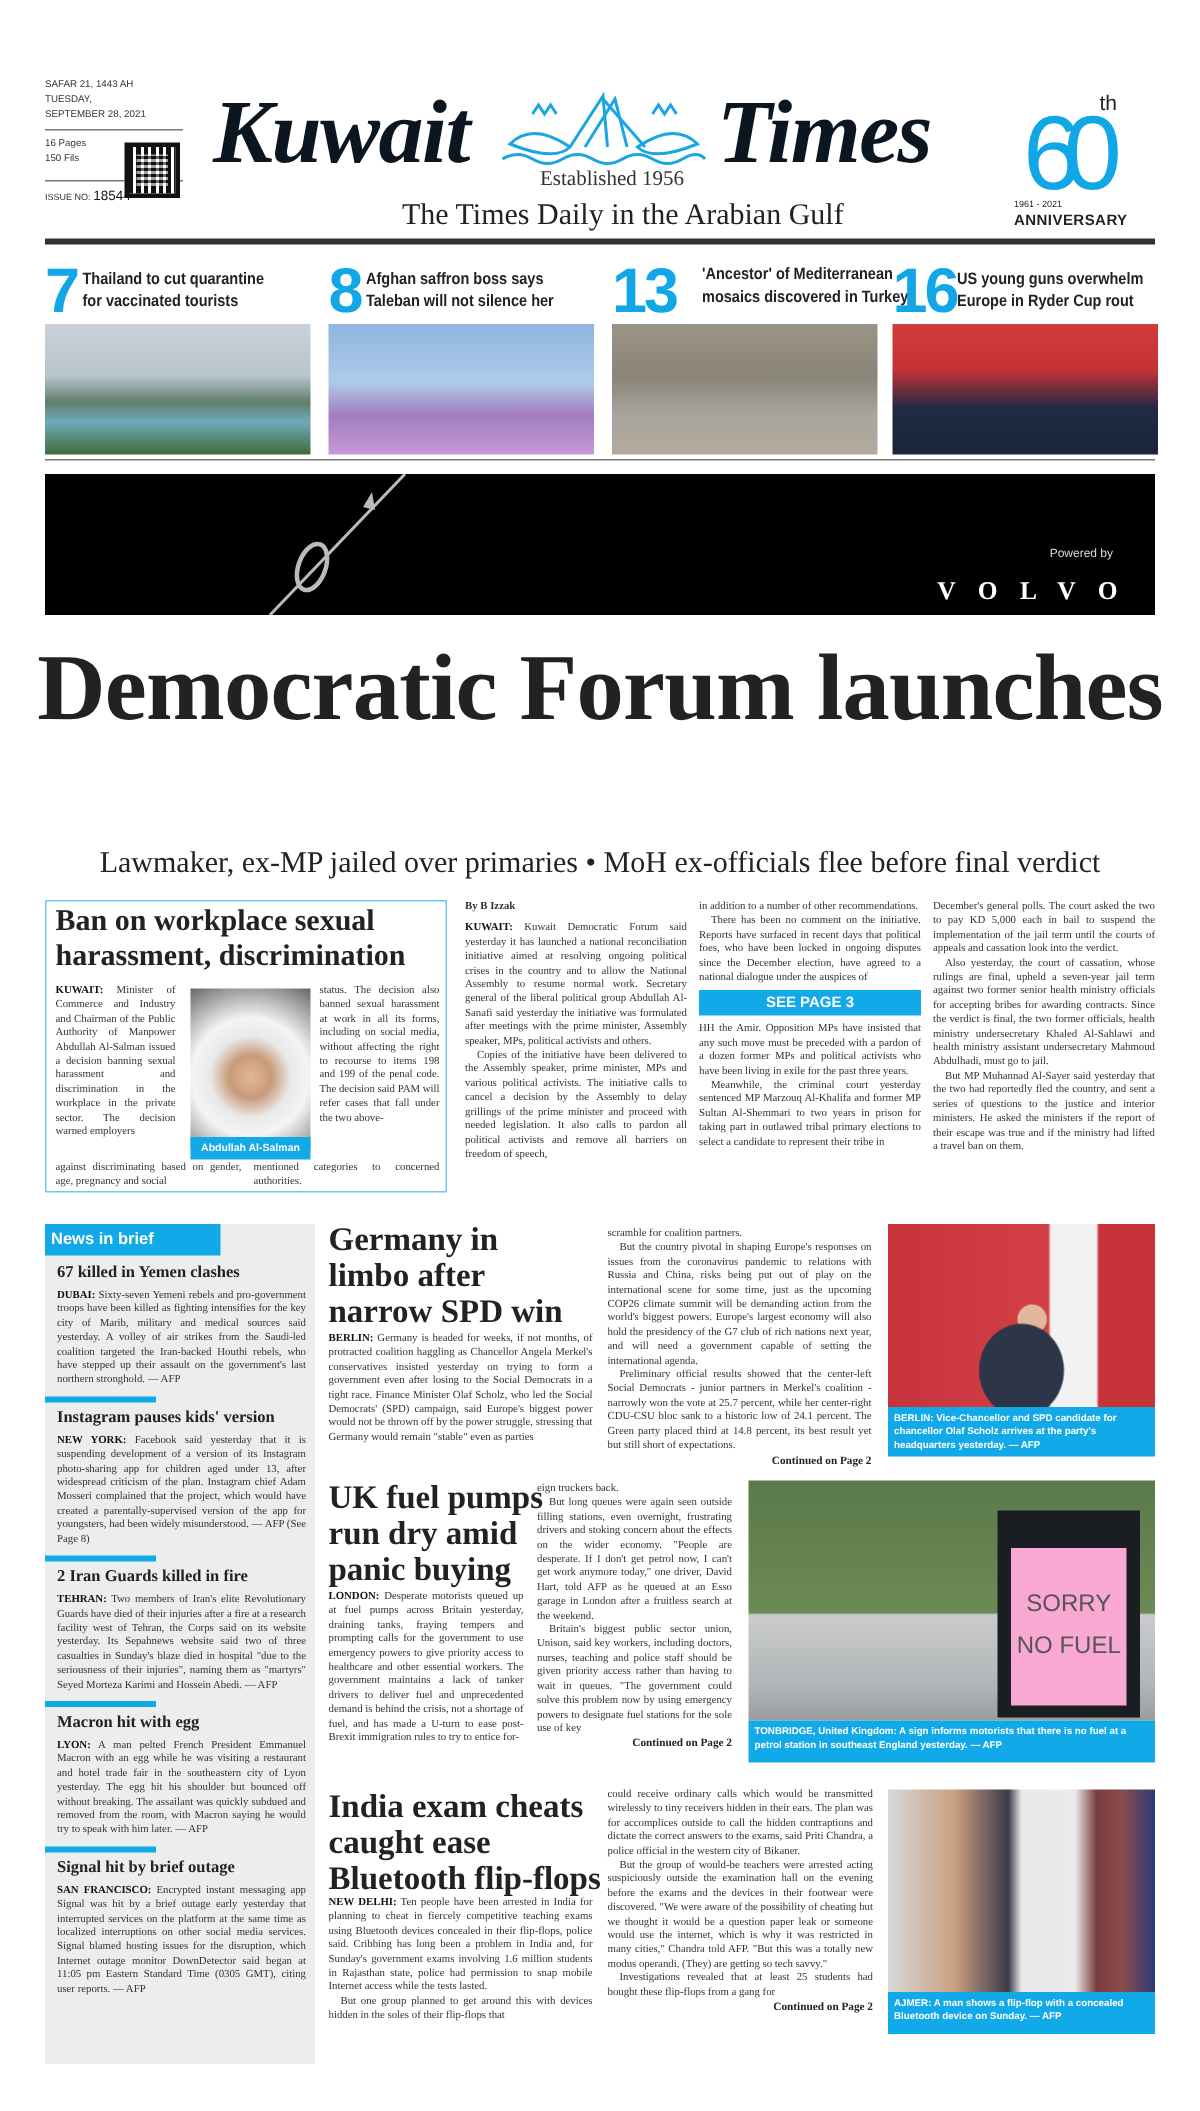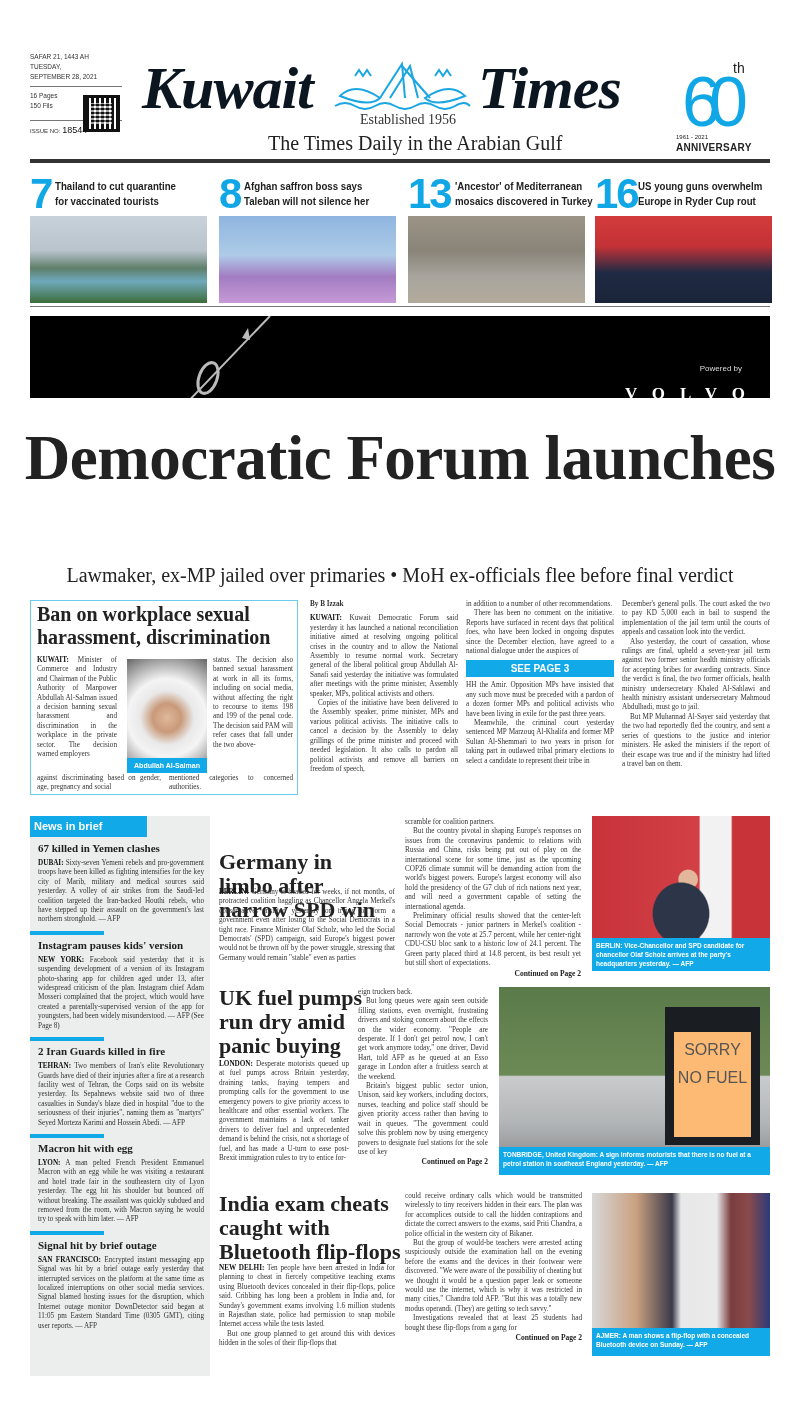--- a/index.html
+++ b/index.html
@@ -17,21 +17,21 @@
   .tagline { left: 268px; top: 132px; font-size: 20px; color: #222; }
   .anniv60 { left: 682px; top: 62px; font-family: "Liberation Sans", sans-serif; font-size: 70px; font-weight: 300; color: #11a7e6; line-height: 80px; letter-spacing: -12px; }
   .anniv-th { left: 733px; top: 60px; font-family: "Liberation Sans", sans-serif; font-size: 14px; color: #222; }
   .anniv-yrs { left: 676px; top: 134px; font-family: "Liberation Sans", sans-serif; font-size: 6px; color: #222; }
   .anniv-label { left: 676px; top: 142px; font-family: "Liberation Sans", sans-serif; font-size: 10px; font-weight: bold; color: #222; letter-spacing: .3px; }
   .mast-rule { left: 30px; top: 159px; width: 740px; height: 4px; background: #333; }
   .teaser-num { font-family: "Liberation Sans", sans-serif; font-weight: bold; color: #11a7e6; font-size: 42px; line-height: 36px; letter-spacing: -2px; }
   .teaser-title { font-family: "Liberation Sans", sans-serif; font-weight: bold; font-size: 11px; line-height: 15px; color: #222; transform: scaleX(.88); transform-origin: left; white-space: nowrap; }
   .teaser-img { height: 87px; }
   .sep-rule { left: 30px; top: 306px; width: 740px; height: 1px; background: #777; }
-  .ad { left: 30px; top: 316px; width: 740px; height: 82px; background: #000; overflow: hidden; }
+  .ad { left: 30px; top: 316px; width: 740px; height: 94px; background: #000; overflow: hidden; }
   .ad-powered { right: 28px; top: 48px; color: #ddd; font-family: "Liberation Sans", sans-serif; font-size: 8px; }
   .ad-brand { right: 10px; top: 68px; color: #fff; font-family: "Liberation Serif", serif; font-weight: bold; font-size: 17px; letter-spacing: 15px; }
   .headline { left: 0; top: 430px; width: 800px; text-align: center; font-family: "Liberation Serif", serif; font-weight: bold; font-size: 63px; line-height: 56px; color: #222; letter-spacing: -0.5px; }
   .subhead { left: 0; top: 564px; width: 800px; text-align: center; font-family: "Liberation Serif", serif; font-size: 20px; color: #222; }
   .box { left: 30px; top: 600px; width: 268px; height: 195px; border: 1px solid #6ccbef; }
   .box-title { left: 6px; top: 2px; font-size: 20px; line-height: 23px; font-weight: bold; color: #222; }
   .body-text { font-size: 7.2px; line-height: 9.4px; color: #333; text-align: justify; }
   .body-text b { color: #111; }
   .indent { text-indent: 8px; }
   .caption-blue { background: #12a9e8; color: #fff; font-family: "Liberation Sans", sans-serif; font-weight: bold; font-size: 6.5px; line-height: 9px; padding: 3px 4px; }
@@ -95,21 +95,21 @@
   <div style="display:flex;gap:4px;align-items:center;height:36px">
     <span class="teaser-num">8</span>
     <div>
         <div class="teaser-title">Afghan saffron boss says</div>
         <div class="teaser-title">Taleban will not silence her</div>
       </div>
   </div>
   <div class="teaser-img" style="margin-top:4px;background:linear-gradient(180deg,#8fb5df 0,#aecbe8 45%,#a27cc2 70%,#c79ad6 100%);"></div>
 </div>
 <div class="abs" style="left:408px;top:176px;width:177px;">
-  <div style="display:flex;gap:4px;align-items:center;height:36px">
+  <div style="display:flex;gap:17px;height:36px">
     <span class="teaser-num">13</span>
     <div>
         <div class="teaser-title">'Ancestor' of Mediterranean</div>
         <div class="teaser-title">mosaics discovered in Turkey</div>
       </div>
   </div>
   <div class="teaser-img" style="margin-top:4px;background:linear-gradient(180deg,#9b9486 0,#8a8479 40%,#a8a59e 70%,#b3aa9b 100%);"></div>
 </div>
 <div class="abs" style="left:595px;top:176px;width:177px;">
   <div style="display:flex;gap:0;align-items:center;height:36px">
@@ -194,21 +194,21 @@
       <div class="body-text"><b>LYON:</b><span> A man pelted French President Emmanuel Macron with an egg while he was visiting a restaurant and hotel trade fair in the southeastern city of Lyon yesterday. The egg hit his shoulder but bounced off without breaking. The assailant was quickly subdued and removed from the room, with Macron saying he would try to speak with him later. — AFP</span></div>
     </div>
     <div class="brief-bar"></div>
     <div>
       <div class="brief-h">Signal hit by brief outage</div>
       <div class="body-text"><b>SAN FRANCISCO:</b><span> Encrypted instant messaging app Signal was hit by a brief outage early yesterday that interrupted services on the platform at the same time as localized interruptions on other social media services. Signal blamed hosting issues for the disruption, which Internet outage monitor DownDetector said began at 11:05 pm Eastern Standard Time (0305 GMT), citing user reports. — AFP</span></div>
     </div>
   </div>
 </div>
 
-<div class="abs story-h" style="left:219px;top:814px;width:180px;margin-top:36px;">
+<div class="abs story-h" style="left:219px;top:814px;width:180px;">
   <div>Germany in</div>
   <div>limbo after</div>
   <div>narrow SPD win</div>
 </div>
 <div class="abs body-text" style="left:219px;top:888px;width:176px;">
   <b>BERLIN:</b><span> Germany is headed for weeks, if not months, of protracted coalition haggling as Chancellor Angela Merkel's conservatives insisted yesterday on trying to form a government even after losing to the Social Democrats in a tight race. Finance Minister Olaf Scholz, who led the Social Democrats' (SPD) campaign, said Europe's biggest power would not be thrown off by the power struggle, stressing that Germany would remain "stable" even as parties</span>
 </div>
 <div class="abs body-text" style="left:405px;top:818px;width:176px;">
   <div>scramble for coalition partners.</div>
   <div class="indent">But the country pivotal in shaping Europe's responses on issues from the coronavirus pandemic to relations with Russia and China, risks being put out of play on the international scene for some time, just as the upcoming COP26 climate summit will be demanding action from the world's biggest powers. Europe's largest economy will also hold the presidency of the G7 club of rich nations next year, and will need a government capable of setting the international agenda.</div>
@@ -227,28 +227,28 @@
   <b>LONDON:</b><span> Desperate motorists queued up at fuel pumps across Britain yesterday, draining tanks, fraying tempers and prompting calls for the government to use emergency powers to give priority access to healthcare and other essential workers. The government maintains a lack of tanker drivers to deliver fuel and unprecedented demand is behind the crisis, not a shortage of fuel, and has made a U-turn to ease post-Brexit immigration rules to try to entice for-</span>
 </div>
 <div class="abs body-text" style="left:358px;top:988px;width:130px;">
   <div>eign truckers back.</div>
   <div class="indent">But long queues were again seen outside filling stations, even overnight, frustrating drivers and stoking concern about the effects on the wider economy. "People are desperate. If I don't get petrol now, I can't get work anymore today," one driver, David Hart, told AFP as he queued at an Esso garage in London after a fruitless search at the weekend.</div>
   <div class="indent">Britain's biggest public sector union, Unison, said key workers, including doctors, nurses, teaching and police staff should be given priority access rather than having to wait in queues. "The government could solve this problem now by using emergency powers to designate fuel stations for the sole use of key</div>
   <div class="cont">Continued on Page 2</div>
 </div>
 <div class="abs" style="left:499px;top:987px;width:271px;height:160px;background:linear-gradient(180deg,#5b7a4a 0,#6b8a55 55%,#c9cbcc 56%,#b2b5b7 85%,#9a9c9e 100%);">
   <div class="abs" style="left:166px;top:20px;width:95px;height:138px;background:#1a1d22;">
-    <div class="abs" style="left:9px;top:25px;width:77px;height:105px;background:#fdba74;color:#555;font-family:'Liberation Sans',sans-serif;font-size:16px;line-height:28px;text-align:center;padding-top:4px;">SORRY NO FUEL</div>
+    <div class="abs" style="left:9px;top:25px;width:77px;height:105px;background:#f9a8d4;color:#555;font-family:'Liberation Sans',sans-serif;font-size:16px;line-height:28px;text-align:center;padding-top:24px;">SORRY NO FUEL</div>
   </div>
 </div>
 <div class="abs caption-blue" style="left:499px;top:1147px;width:271px;height:28px;">TONBRIDGE, United Kingdom: A sign informs motorists that there is no fuel at a petrol station in southeast England yesterday. — AFP</div>
 
 <div class="abs story-h" style="left:219px;top:1192px;width:185px;">
   <div>India exam cheats</div>
-  <div>caught with</div>
+  <div>caught ease</div>
   <div>Bluetooth flip-flops</div>
 </div>
 <div class="abs body-text" style="left:219px;top:1264px;width:176px;">
   <div><b>NEW DELHI:</b><span> Ten people have been arrested in India for planning to cheat in fiercely competitive teaching exams using Bluetooth devices concealed in their flip-flops, police said. Cribbing has long been a problem in India and, for Sunday's government exams involving 1.6 million students in Rajasthan state, police had permission to snap mobile Internet access while the tests lasted.</span></div>
   <div class="indent">But one group planned to get around this with devices hidden in the soles of their flip-flops that</div>
 </div>
 <div class="abs body-text" style="left:405px;top:1192px;width:177px;">
   <div>could receive ordinary calls which would be transmitted wirelessly to tiny receivers hidden in their ears. The plan was for accomplices outside to call the hidden contraptions and dictate the correct answers to the exams, said Priti Chandra, a police official in the western city of Bikaner.</div>
   <div class="indent">But the group of would-be teachers were arrested acting suspiciously outside the examination hall on the evening before the exams and the devices in their footwear were discovered. "We were aware of the possibility of cheating but we thought it would be a question paper leak or someone would use the internet, which is why it was restricted in many cities," Chandra told AFP. "But this was a totally new modus operandi. (They) are getting so tech savvy."</div>
   <div class="indent">Investigations revealed that at least 25 students had bought these flip-flops from a gang for</div>

